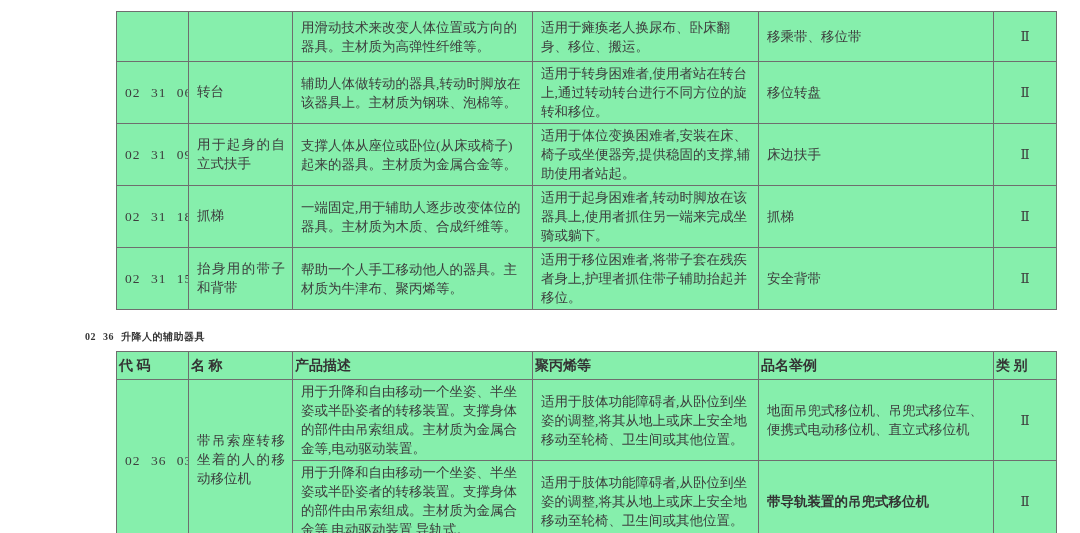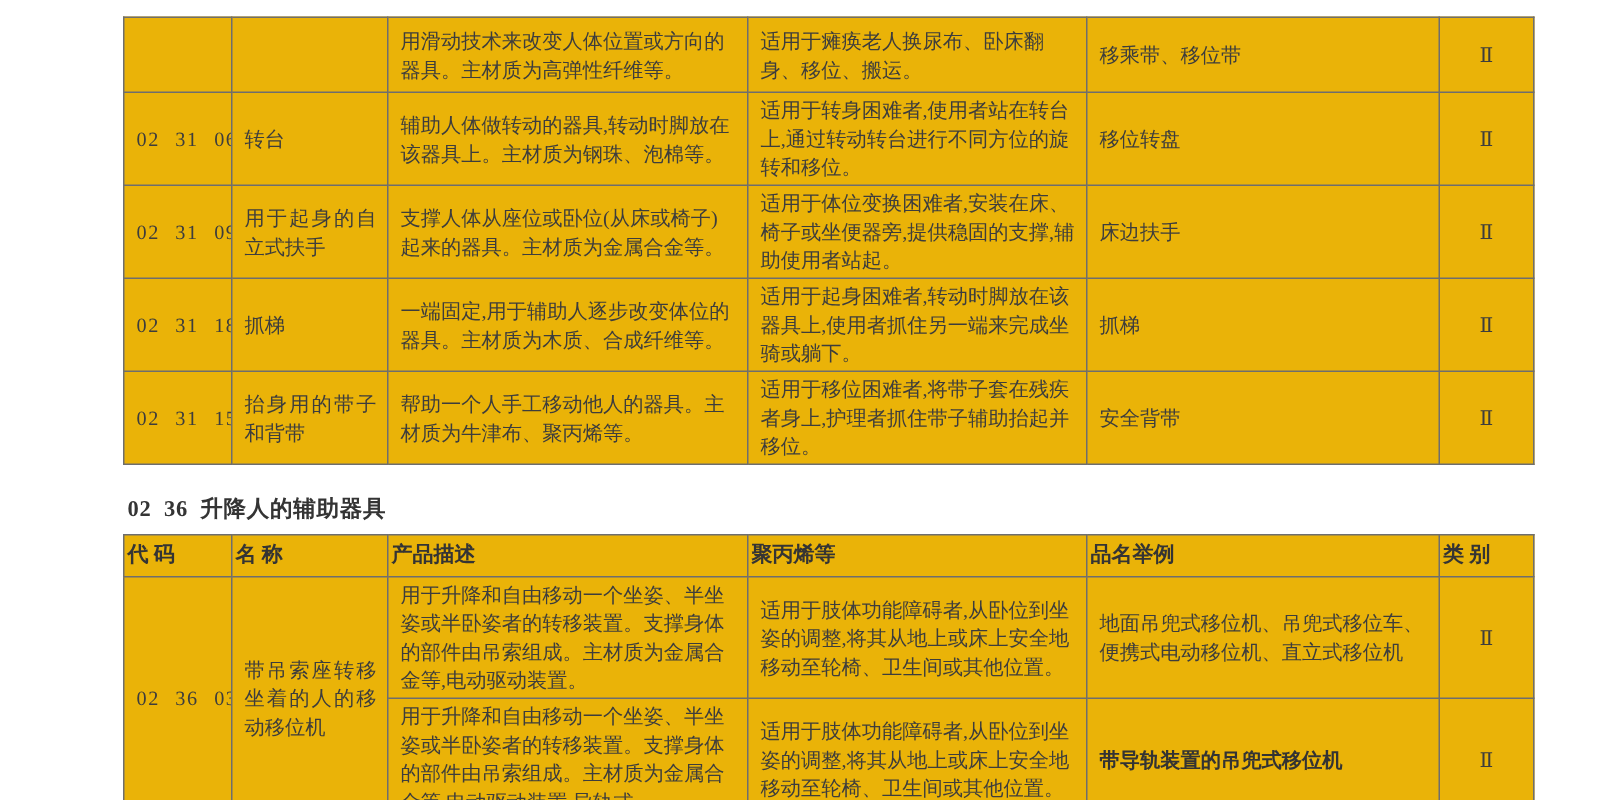--- a/index.html
+++ b/index.html
@@ -5,38 +5,39 @@
   html,body{margin:0;padding:0;}
   body{
     width:1080px;height:533px;overflow:hidden;
     background:#ffffff;
     font-family:"Liberation Serif","DejaVu Serif",serif;
     color:#3d3d3d;
   }
   .doc{position:absolute;left:82px;top:11px;width:940px;}
   table.tbl{
     border-collapse:collapse;table-layout:fixed;width:940px;
-    background:#eab308;
+    background:#86efac;
+    margin-left:34px;
   }
   .tbl td,.tbl th{
     border:1px solid #6e6e6e;
     font-size:13.5px;line-height:19px;
     padding:2px 7px 2px 8px;
     vertical-align:middle;
     overflow:hidden;
     word-break:break-all;
   }
   .tbl{border:1.5px solid #565656;}
   .c-code{text-align:right;padding:2px 2px;word-spacing:6px;letter-spacing:1px;white-space:nowrap;}
-  .c-name{text-align:justify;text-justify:inter-character;}
+  .c-name{text-align:justify;text-justify:inter-character;font-family:Liberation Mono, monospace;}
   .c-cat{text-align:center;font-size:14.5px;letter-spacing:1px;}
   .upper .h50{height:50px;}
   .upper .h60{height:60px;}
   .section-title{
-    font-weight:bold;font-size:15px;letter-spacing:0.5px;
+    font-weight:bold;font-size:10px;letter-spacing:0.5px;
     margin:20px 0 7px 3px;color:#343434;
     word-spacing:4px;
   }
   .lower thead th{
     height:25px;font-weight:bold;font-size:14px;text-align:left;
     padding:1px 2px;color:#343434;
   }
   .lower .sub{height:77px;}
   .bold-ex{font-weight:bold;color:#333;}
 </style>

